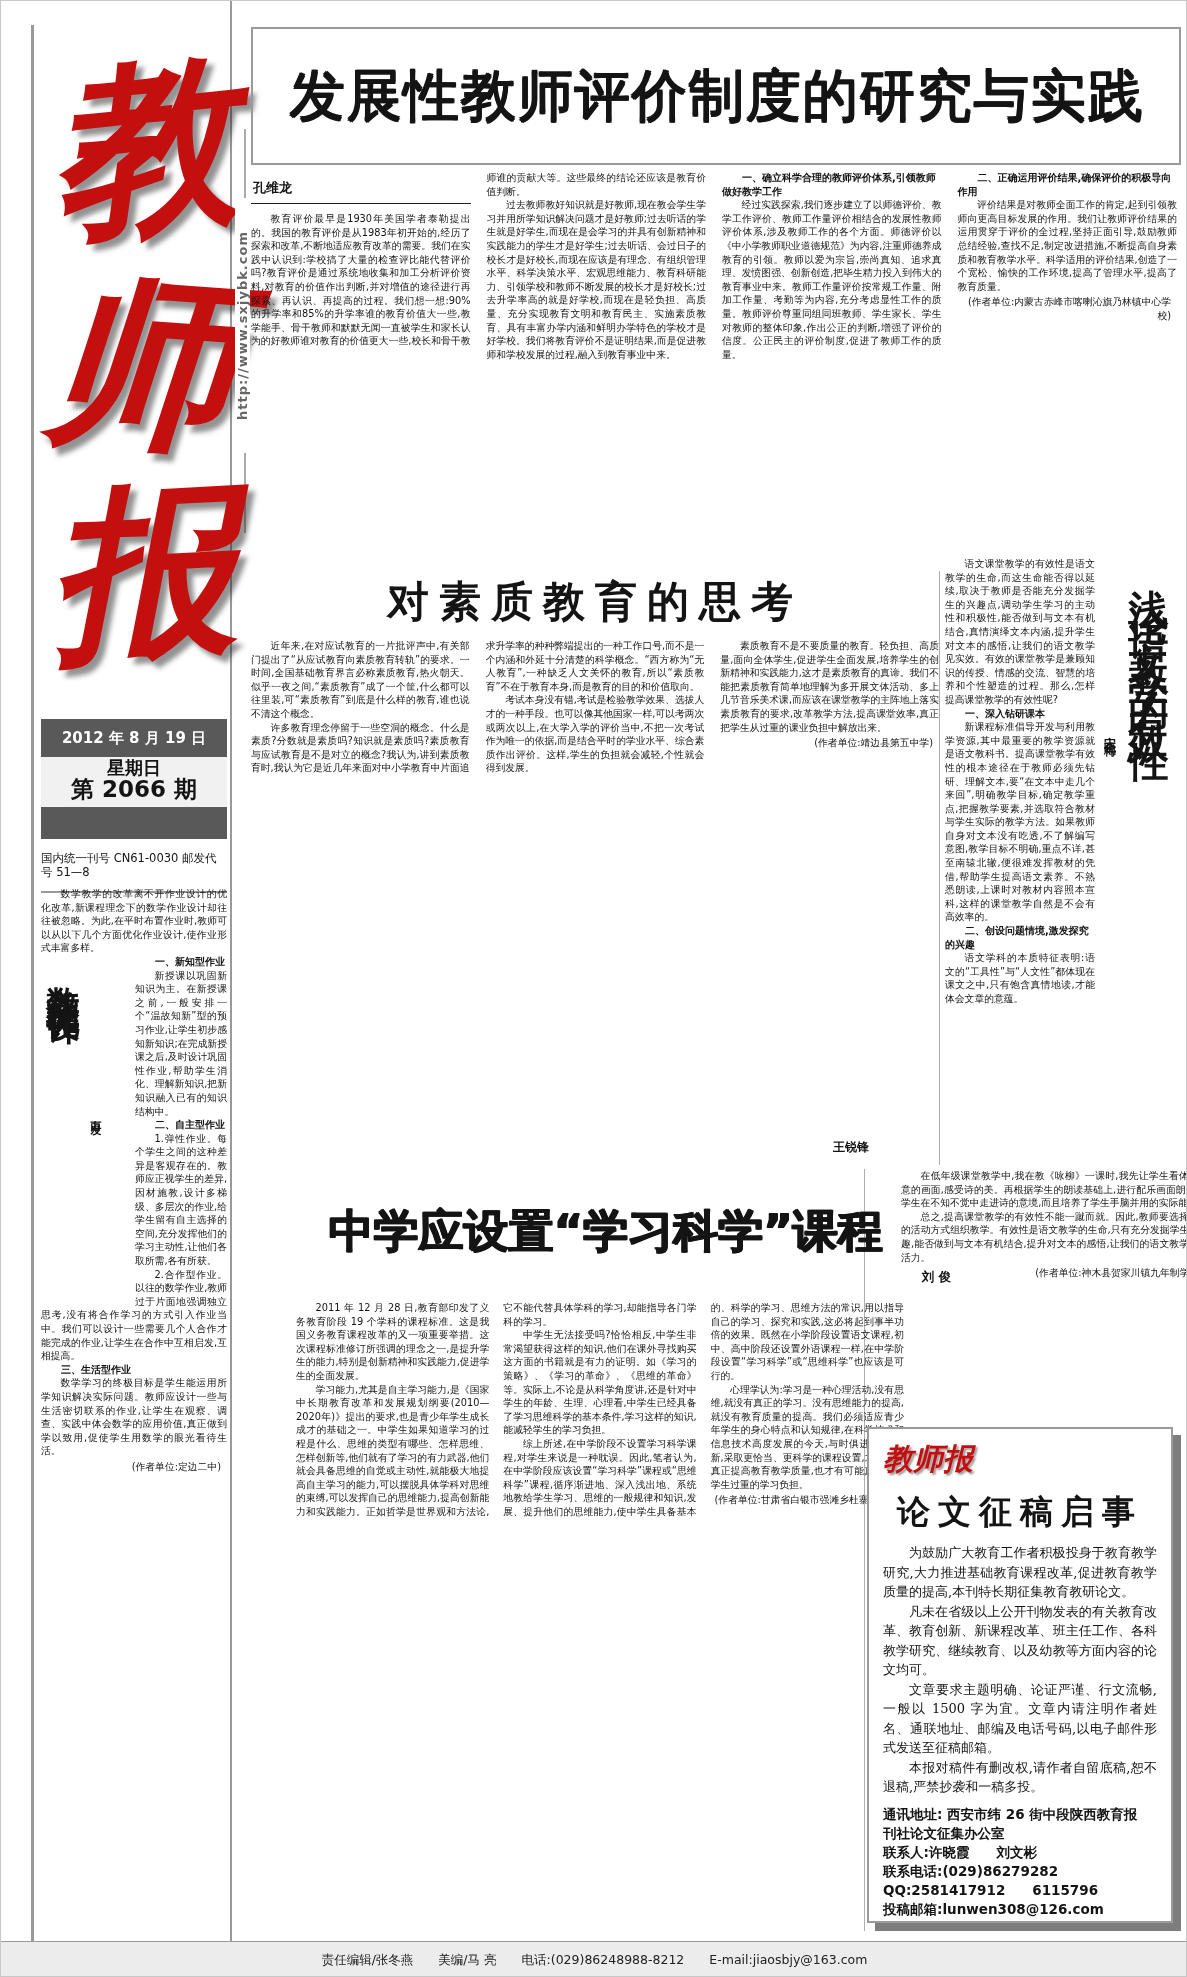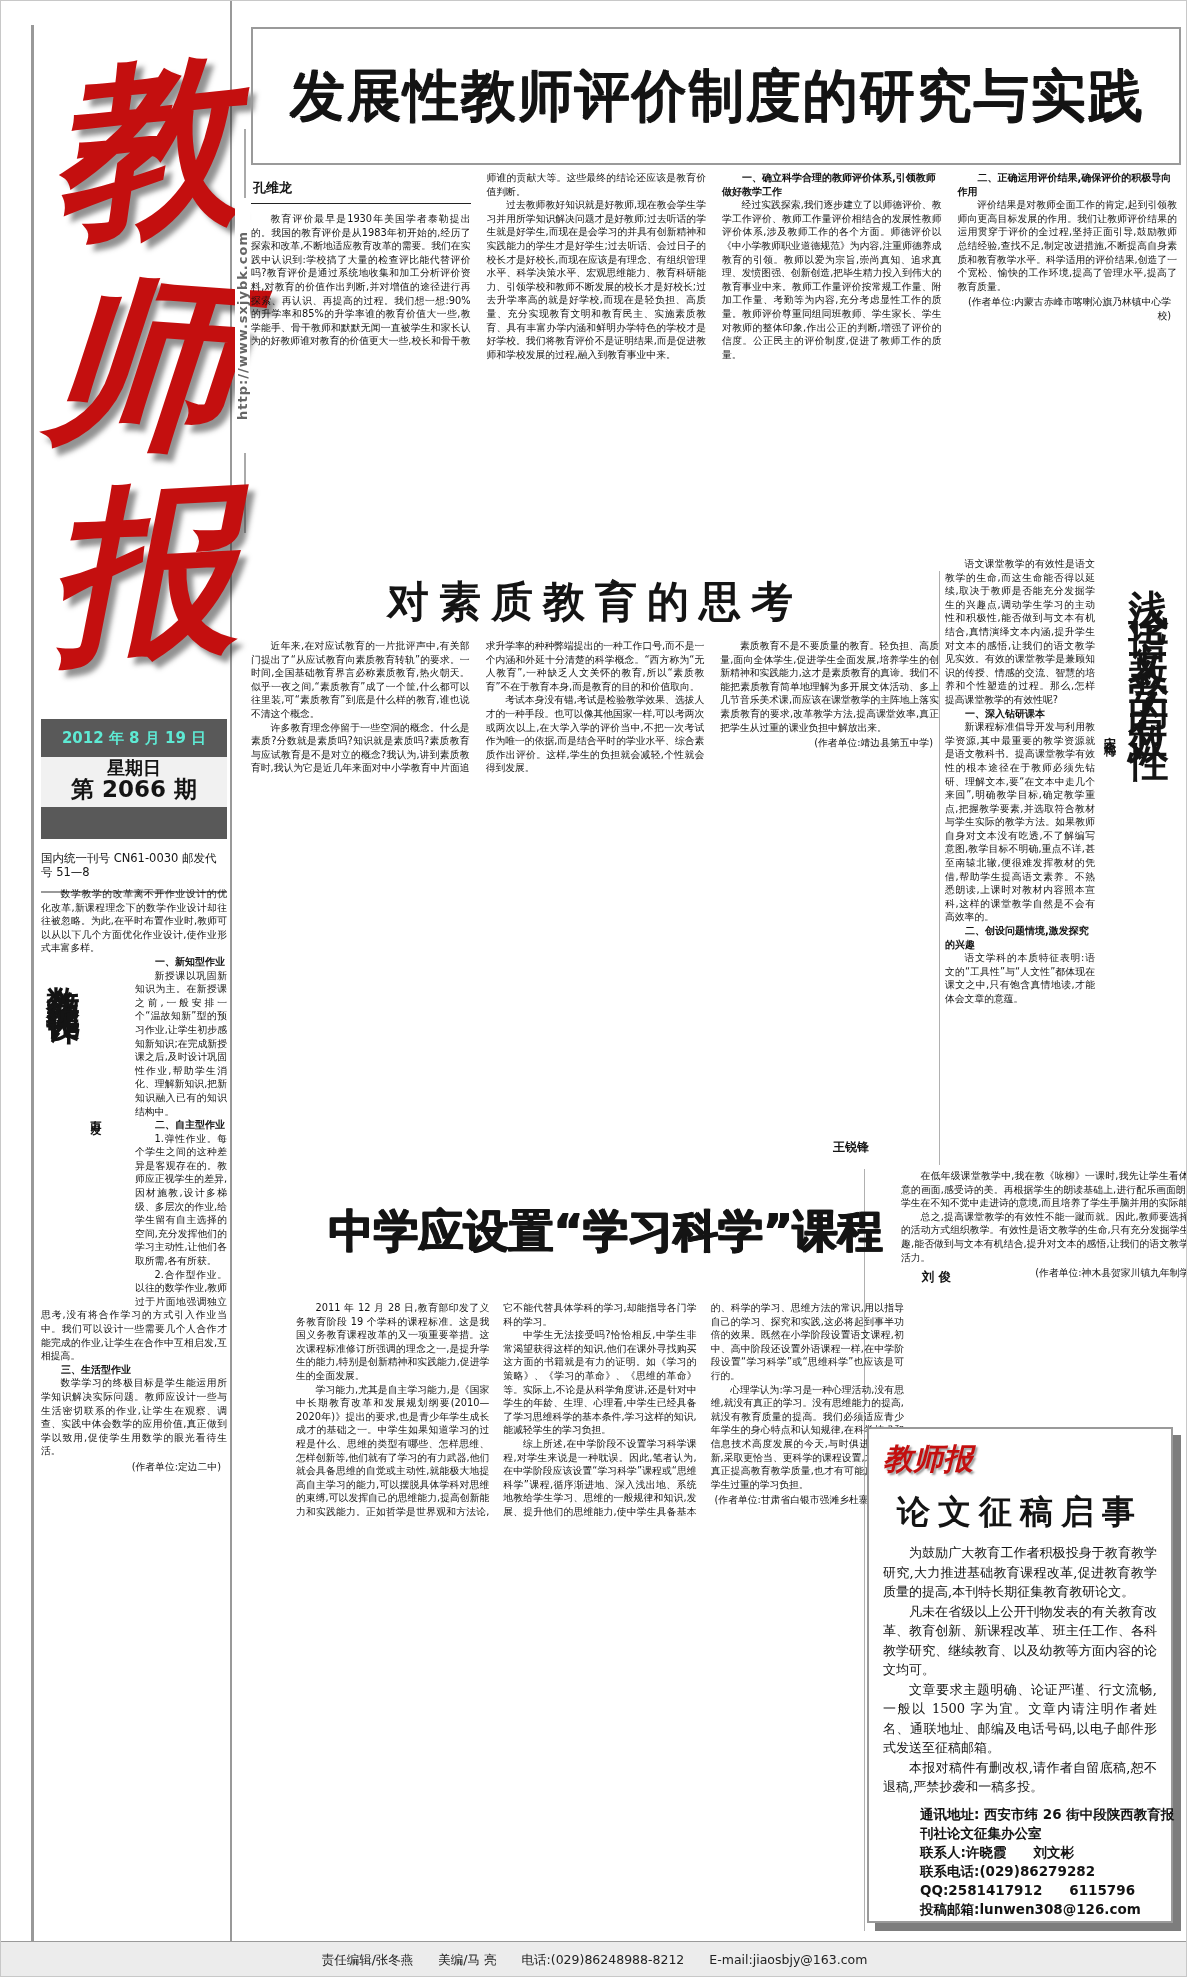--- a/index.html
+++ b/index.html
@@ -14,21 +14,21 @@
             font-family:"DejaVu Serif",serif;font-weight:bold;font-style:italic;}
   #masthead span{display:block;font-size:186px;line-height:212px;text-align:center;
             text-shadow:6px 7px 5px rgba(40,40,40,.5);}
   #masthead span:nth-child(1){transform:rotate(-6deg);}
   #masthead span:nth-child(2){transform:rotate(4deg);}
   #masthead span:nth-child(3){transform:rotate(-3deg);}
   #site-url{left:234px;top:452px;transform:rotate(-90deg);transform-origin:0 0;
             width:255px;font-size:13px;font-weight:bold;color:#666;letter-spacing:1px;
             background:#fff;text-align:center;}
   #datebox{left:40px;top:718px;width:186px;}
-  #datebar1{background:#595959;color:#5eead4;text-align:center;font-size:15px;
+  #datebar1{background:#595959;color:#ffffff;text-align:center;font-size:15px;
             font-weight:bold;line-height:38px;height:38px;}
   #datemid{background:#f1f1f1;text-align:center;padding:3px 0 5px;}
   #weekday{font-size:18px;font-weight:bold;line-height:16px;}
   #issue{font-size:23px;font-weight:bold;line-height:26px;}
   #datebar2{background:#595959;height:32px;}
   #serial{font-size:11.5px;letter-spacing:0;text-align:left;padding:12px 0 0 0;line-height:14px;}
 
   
   .body-p{margin:0;text-indent:2em;font-size:9.8px;line-height:13.6px;text-align:justify;}
   .subhead{margin:0;text-indent:2em;font-size:10px;line-height:13.6px;font-weight:bold;}
@@ -84,21 +84,21 @@
   #notice{left:866px;top:1426px;width:306px;height:496px;background:#fff;
             border:2px solid #9a9a9a;box-shadow:8px 8px 0 #7d7d7d;box-sizing:border-box;
             padding:10px 14px;}
   #notice-logo{color:var(--red,#c40f0f);font-family:"DejaVu Serif",serif;font-weight:bold;
             font-style:italic;font-size:30px;text-shadow:2px 2px 2px rgba(60,60,60,.5);}
   #notice-title{font-family:"DejaVu Serif",serif;font-size:33px;font-weight:bold;
             letter-spacing:8px;text-align:center;margin:10px 0 8px;}
   .notice-p{margin:0;font-family:"DejaVu Serif",serif;font-size:13px;line-height:19.5px;
             text-indent:2em;text-align:justify;}
   #contact{margin-top:8px;font-size:13.5px;font-weight:bold;line-height:19px;}
-  #contact div{white-space:nowrap;margin-left:37px;}
+  #contact div{white-space:nowrap;}
 
   
   #footer{left:0;top:1940px;width:1187px;height:37px;background:#ececec;
             border-top:1px solid #9a9a9a;text-align:center;font-size:12.5px;
             line-height:36px;color:#222;}
 </style>
 </head>
 <body>
 
 <div id="page">

